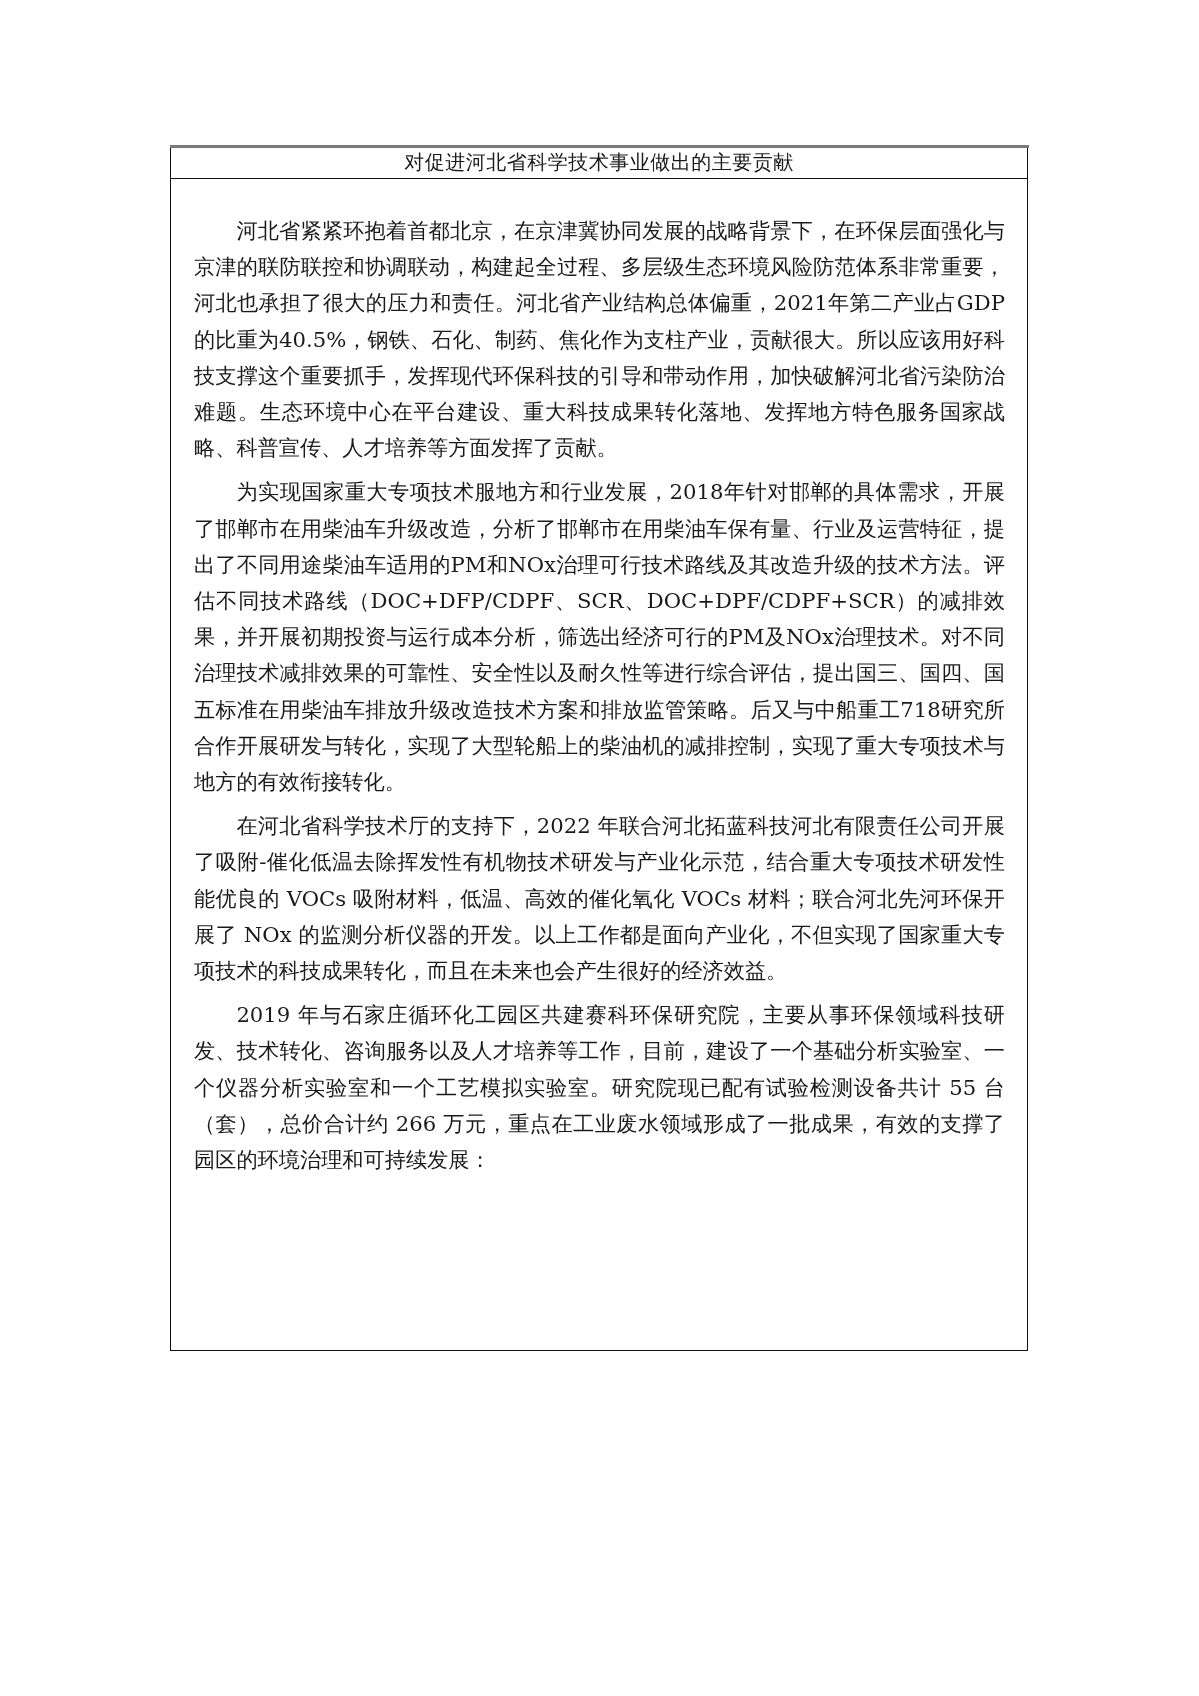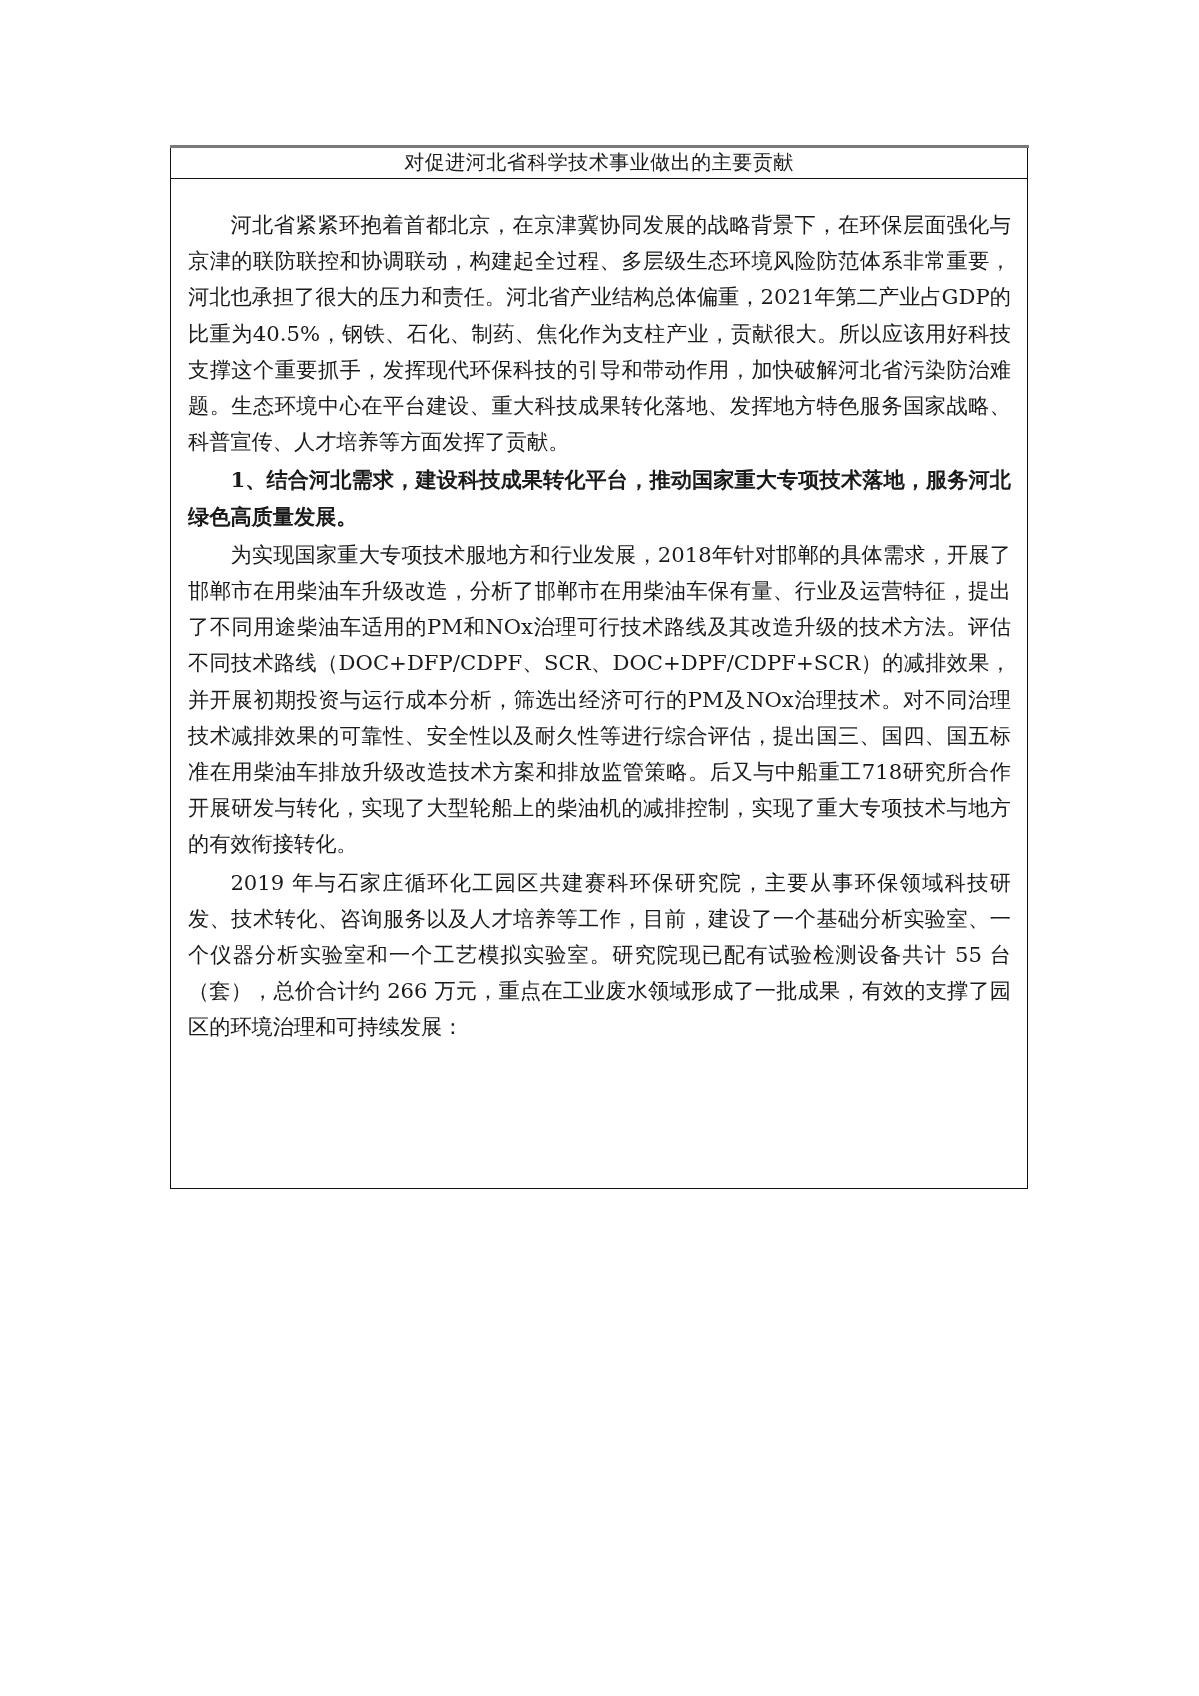--- a/index.html
+++ b/index.html
@@ -1,37 +1,37 @@
 <!DOCTYPE html>
 <html><head>
 <meta charset="utf-8">
 <style>
   html, body { margin: 0; padding: 0; background: #ffffff; }
   body { width: 1199px; height: 1696px; position: relative; overflow: hidden;
          font-family: "DejaVu Serif", "Liberation Serif", serif; color: #1a1a1a; }
   .table {
-    position: absolute; left: 170px; top: 146px; width: 858px; height: 1043px;
+    position: absolute; left: 170px; top: 146px; width: 858px; height: 1205px;
     border: 1.5px solid #111; box-sizing: border-box;
   }
   .table-top { position:absolute; left:-1.5px; right:-1.5px; top:-2px; height:3px; background:#7a7a7a; }
   .header {
     height: 32px; border-bottom: 1.5px solid #111; box-sizing: border-box;
     text-align: center; font-size: 20px; line-height: 31px; letter-spacing: 0.5px;
   }
   .body { padding: 20px 14px 0 15px; font-size: 21.2px; line-height: 36.2px; text-align: justify; }
-  .body p { margin: 2px; text-indent: 2em; }
+  .body p { margin: 8px; text-indent: 2em; }
   .body p.bold { font-weight: bold; }
   .body .spacer { height: 6px; }
 </style>
 </head>
 <body>
 
 <div class="table">
   <div class="table-top"></div>
   <div class="header">对促进河北省科学技术事业做出的主要贡献</div>
   <div class="body">
     <div class="spacer"></div>
     <p>河北省紧紧环抱着首都北京，在京津冀协同发展的战略背景下，在环保层面强化与京津的联防联控和协调联动，构建起全过程、多层级生态环境风险防范体系非常重要，河北也承担了很大的压力和责任。河北省产业结构总体偏重，2021年第二产业占GDP的比重为40.5%，钢铁、石化、制药、焦化作为支柱产业，贡献很大。所以应该用好科技支撑这个重要抓手，发挥现代环保科技的引导和带动作用，加快破解河北省污染防治难题。生态环境中心在平台建设、重大科技成果转化落地、发挥地方特色服务国家战略、科普宣传、人才培养等方面发挥了贡献。</p>
-    <p class="bold">1、结合河北需求，建设科技成果转化平台，推动国家重大专项技术落地，服务河北绿色高质量发展。</p>
     <p>为实现国家重大专项技术服地方和行业发展，2018年针对邯郸的具体需求，开展了邯郸市在用柴油车升级改造，分析了邯郸市在用柴油车保有量、行业及运营特征，提出了不同用途柴油车适用的PM和NOx治理可行技术路线及其改造升级的技术方法。评估不同技术路线（DOC+DFP/CDPF、SCR、DOC+DPF/CDPF+SCR）的减排效果，并开展初期投资与运行成本分析，筛选出经济可行的PM及NOx治理技术。对不同治理技术减排效果的可靠性、安全性以及耐久性等进行综合评估，提出国三、国四、国五标准在用柴油车排放升级改造技术方案和排放监管策略。后又与中船重工718研究所合作开展研发与转化，实现了大型轮船上的柴油机的减排控制，实现了重大专项技术与地方的有效衔接转化。</p>
+    <p>在河北省科学技术厅的支持下，2022 年联合河北拓蓝科技河北有限责任公司开展了吸附-催化低温去除挥发性有机物技术研发与产业化示范，结合重大专项技术研发性能优良的 VOCs 吸附材料，低温、高效的催化氧化 VOCs 材料；联合河北先河环保开展了 NOx 的监测分析仪器的开发。以上工作都是面向产业化，不但实现了国家重大专项技术的科技成果转化，而且在未来也会产生很好的经济效益。</p>
     <p>2019 年与石家庄循环化工园区共建赛科环保研究院，主要从事环保领域科技研发、技术转化、咨询服务以及人才培养等工作，目前，建设了一个基础分析实验室、一个仪器分析实验室和一个工艺模拟实验室。研究院现已配有试验检测设备共计 55 台（套），总价合计约 266 万元，重点在工业废水领域形成了一批成果，有效的支撑了园区的环境治理和可持续发展：</p>
   </div>
 </div>
 
 </body></html>

